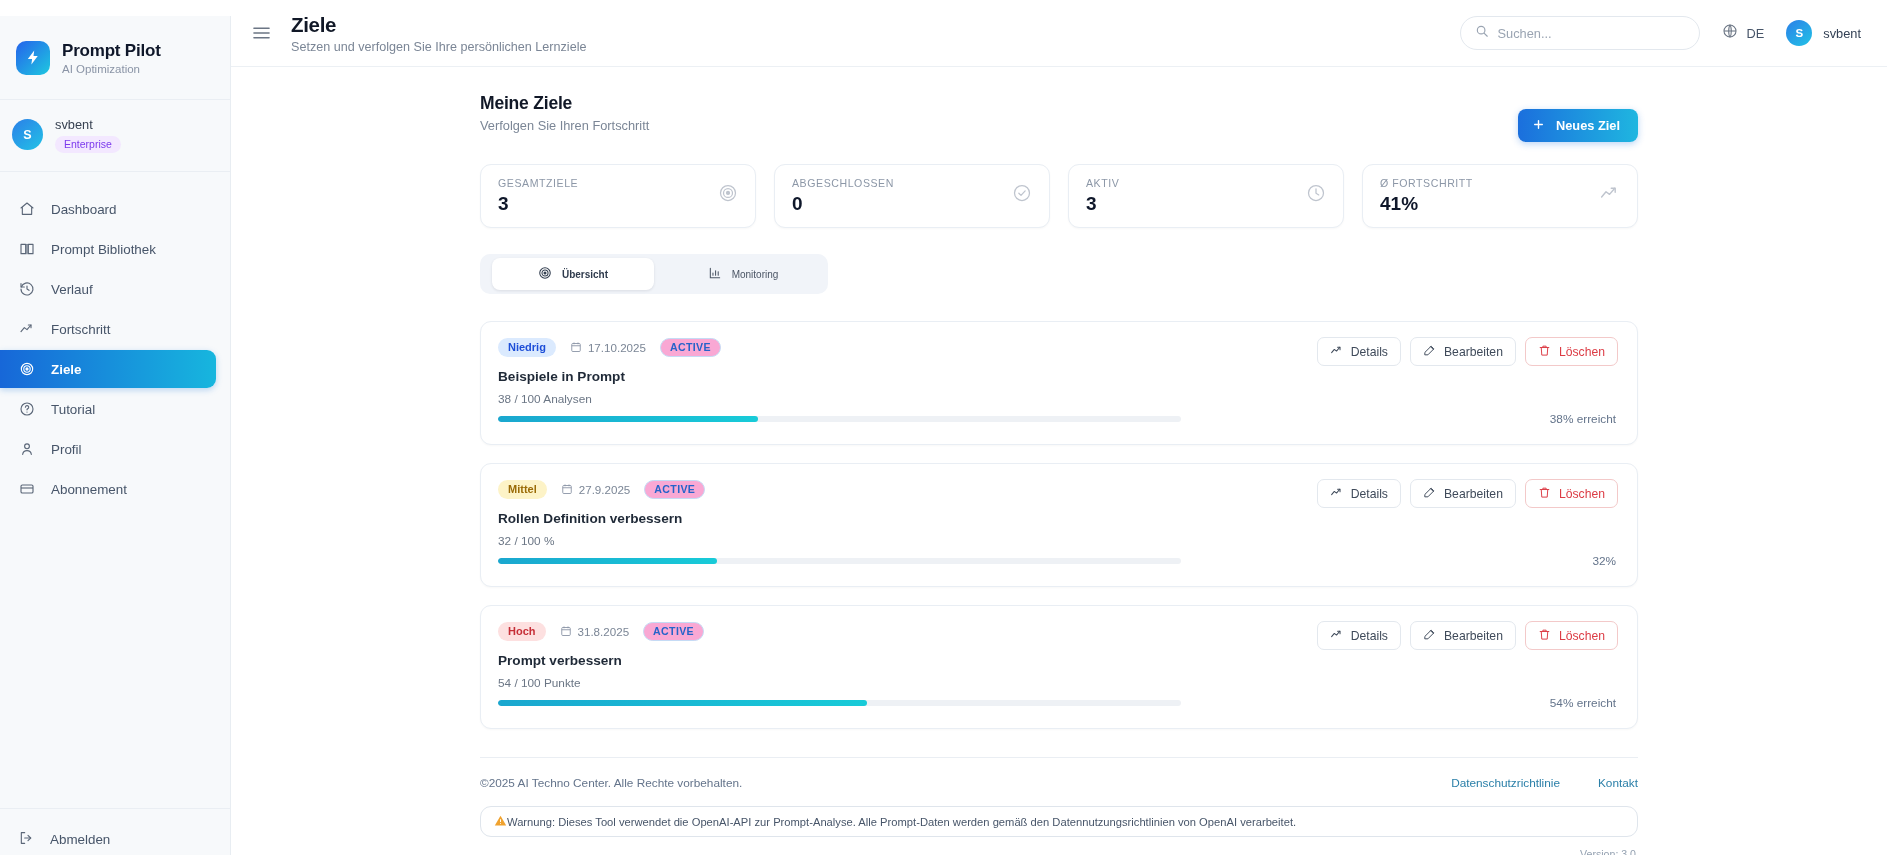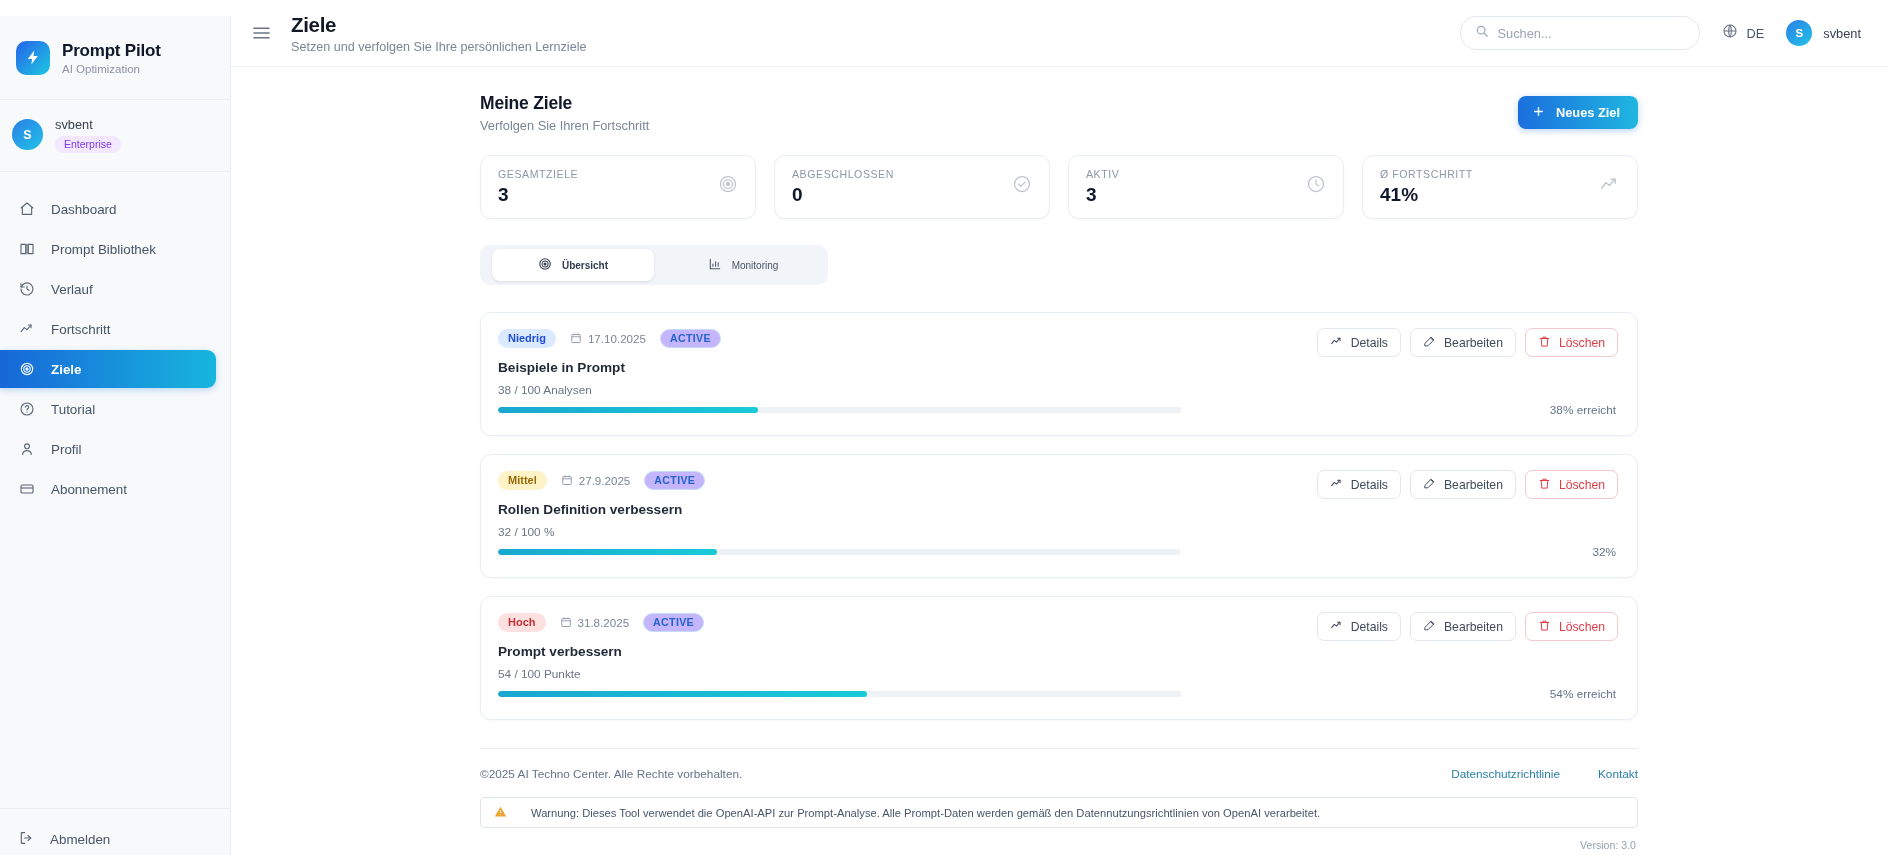--- a/index.html
+++ b/index.html
@@ -133,21 +133,21 @@
     padding: 26px 0 0 0;
     display: flex; flex-direction: column;
     align-items: center;
   }
   .container { width: 1158px; }
 
   .section-head { display: flex; align-items: flex-start; margin-bottom: 22px; }
   .section-title { font-size: 17.5px; font-weight: 700; color: #111827; letter-spacing: -0.2px; }
   .section-sub { font-size: 12.8px; color: #7b8696; margin-top: 4px; }
   .btn-new {
-    margin-left: auto; margin-top: 3px;
+    margin-left: auto; margin-top: 16px;
     height: 33px; padding: 0 18px 0 14px;
     border: none; border-radius: 8px; cursor: pointer;
     background: linear-gradient(90deg, #1b6fdd 0%, #1fb6e0 100%);
     color: #fff; font-size: 12.8px; font-weight: 600;
     display: flex; align-items: center; gap: 11px;
     font-family: "Liberation Sans", sans-serif;
     box-shadow: 0 2px 7px rgba(27,111,221,.3);
   }
 
   .stats { display: flex; gap: 18px; margin-bottom: 26px; }
@@ -188,21 +188,21 @@
     font-size: 11px; font-weight: 600; border-radius: 11px;
     padding: 3px 10px 4px;
   }
   .prio.low   { background: #dbeafe; color: #1d4ed8; }
   .prio.mid   { background: #fdf3c7; color: #9a6a06; }
   .prio.high  { background: #fde0e0; color: #c62f38; }
   .goal-date { display: flex; align-items: center; gap: 6px; font-size: 11.6px; color: #7b8696; }
   .status-pill {
     font-size: 10.6px; font-weight: 600; letter-spacing: .35px;
     color: #2563c9; border: 1px solid #c5dbf5; border-radius: 11px;
-    padding: 2px 9px 3px; background: #c4b5fd;
+    padding: 2px 9px 3px; background: #f9a8d4;
   }
   .goal-title { font-size: 13.6px; font-weight: 700; color: #1f2937; margin-top: 12px; }
   .goal-progress-label { font-size: 11.8px; color: #6b7685; margin-top: 8px; }
   .bar-row { display: flex; align-items: center; margin-top: 6px; }
   .bar-track { height: 6px; background: #eef1f5; border-radius: 4px; width: 683px; overflow: hidden; }
   .bar-fill { height: 6px; border-radius: 4px; background: linear-gradient(90deg, #1aa7cf 0%, #18cbd8 100%); }
   .bar-pct { font-size: 11.8px; color: #64748b; margin-left: auto; padding-right: 2px; }
 
   .goal-actions { position: absolute; right: 19px; top: 15px; display: flex; gap: 9px; }
   .act-btn {
@@ -215,22 +215,22 @@
   .act-btn.danger { border-color: #f3c9c9; color: #dc3c45; }
 
   .divider { border-top: 1px solid #eaeef3; margin: 28px 0 0 0; }
 
   .footer { display: flex; align-items: center; padding: 18px 0 0 0; }
   .copyright { font-size: 11.8px; color: #64748b; }
   .footer-links { margin-left: auto; display: flex; gap: 38px; }
   .footer-links a { font-size: 11.8px; color: #2a7fa8; text-decoration: none; cursor: pointer; }
 
   .warn-bar {
-    margin-top: 16px; border: 1px solid #dfe5ec; border-radius: 4px;
-    background: #fff; height: 31px; display: flex; align-items: center; gap: 24px;
+    margin-top: 16px; border: 1px solid #dfe5ec; border-radius: 11px;
+    background: #fff; height: 31px; display: flex; align-items: center; gap: 0;
     padding: 0 13px;
   }
   .warn-text { font-size: 11.2px; color: #475569; }
 
   .version { text-align: right; font-size: 10.6px; color: #94a1b1; margin-top: 11px; padding-right: 2px; }
 </style>
 </head>
 <body>
 
 <div class="app">

